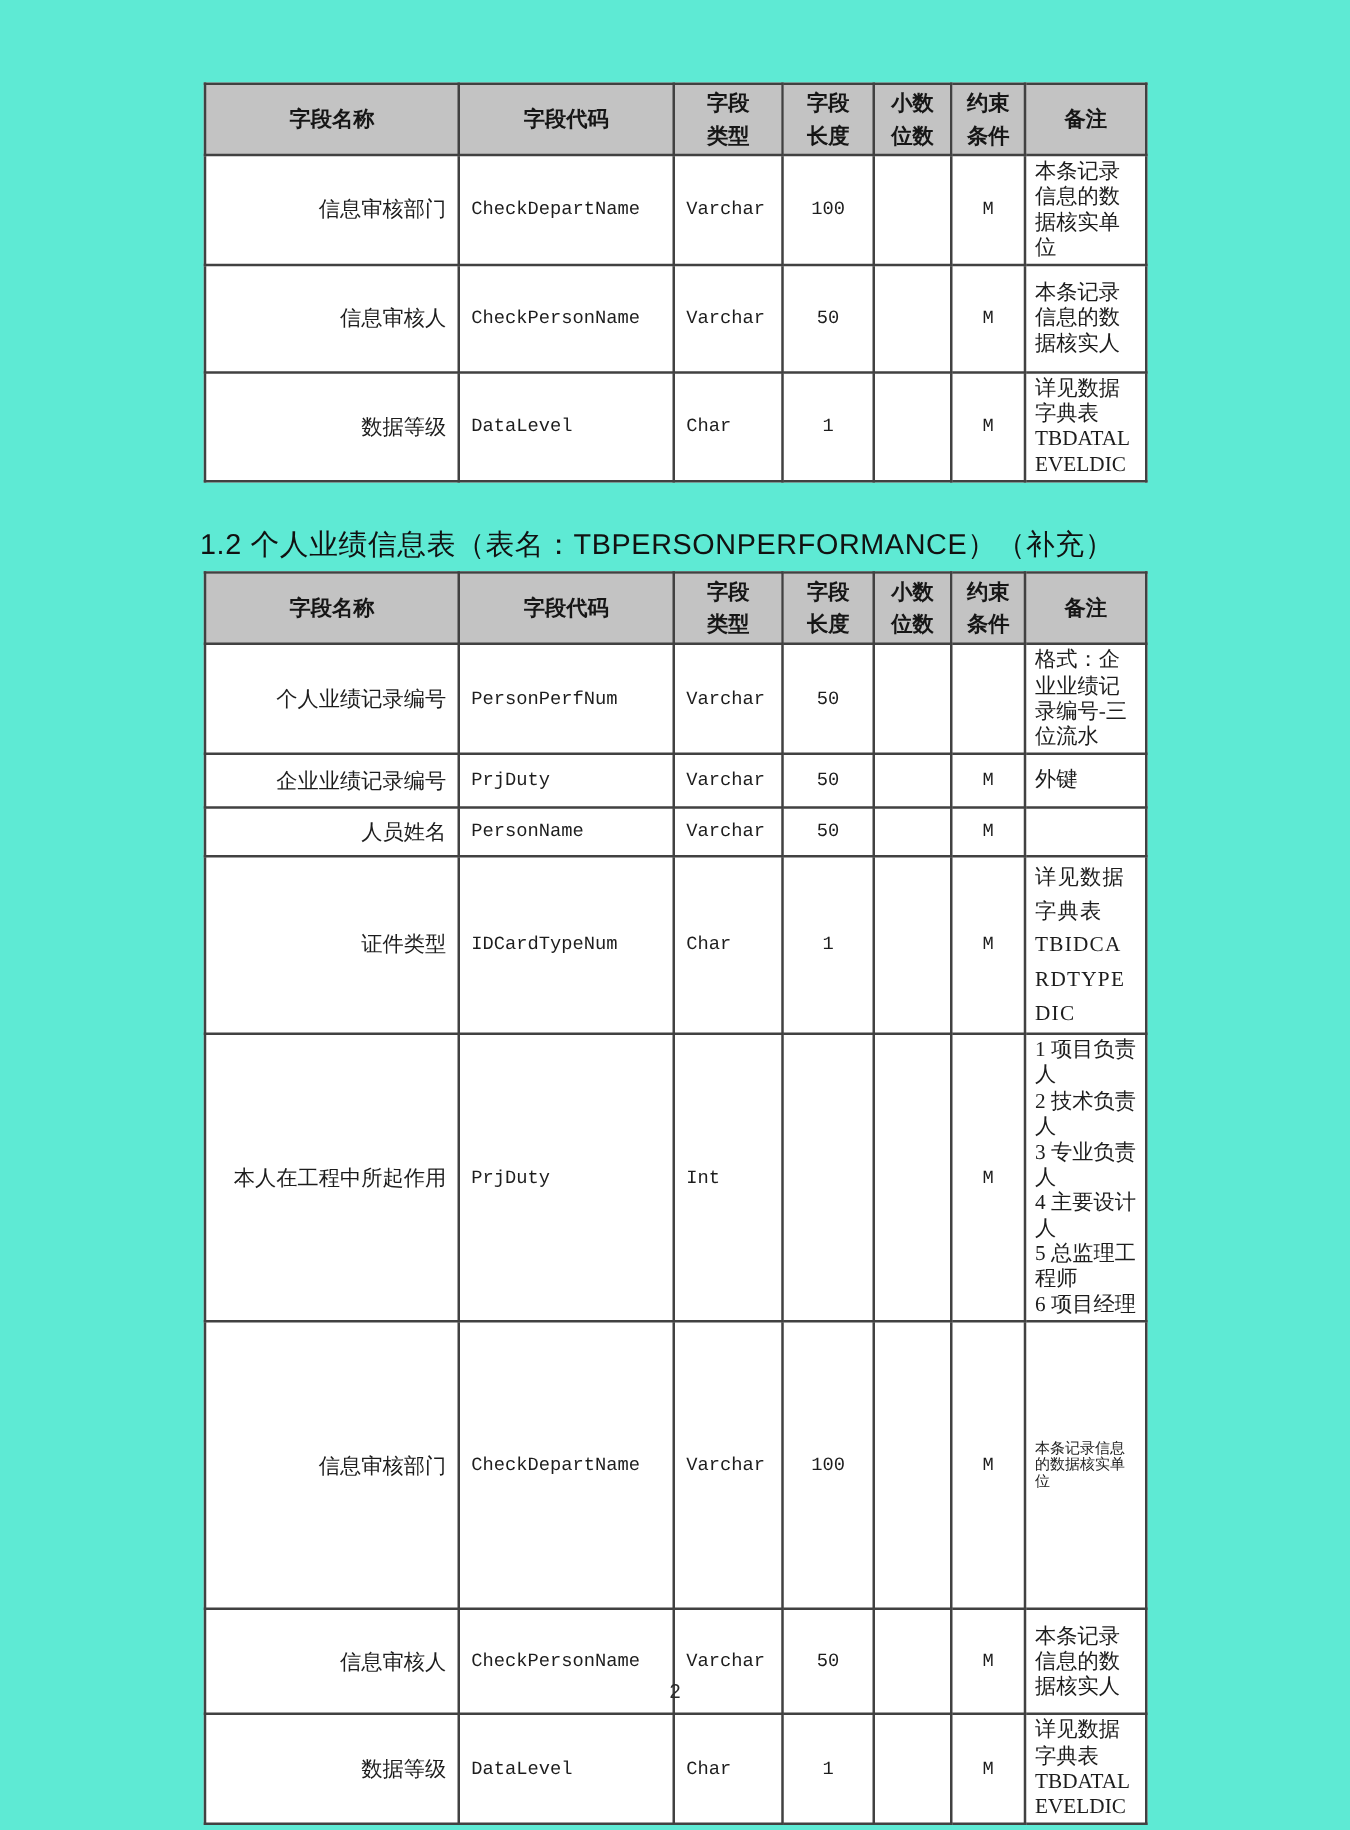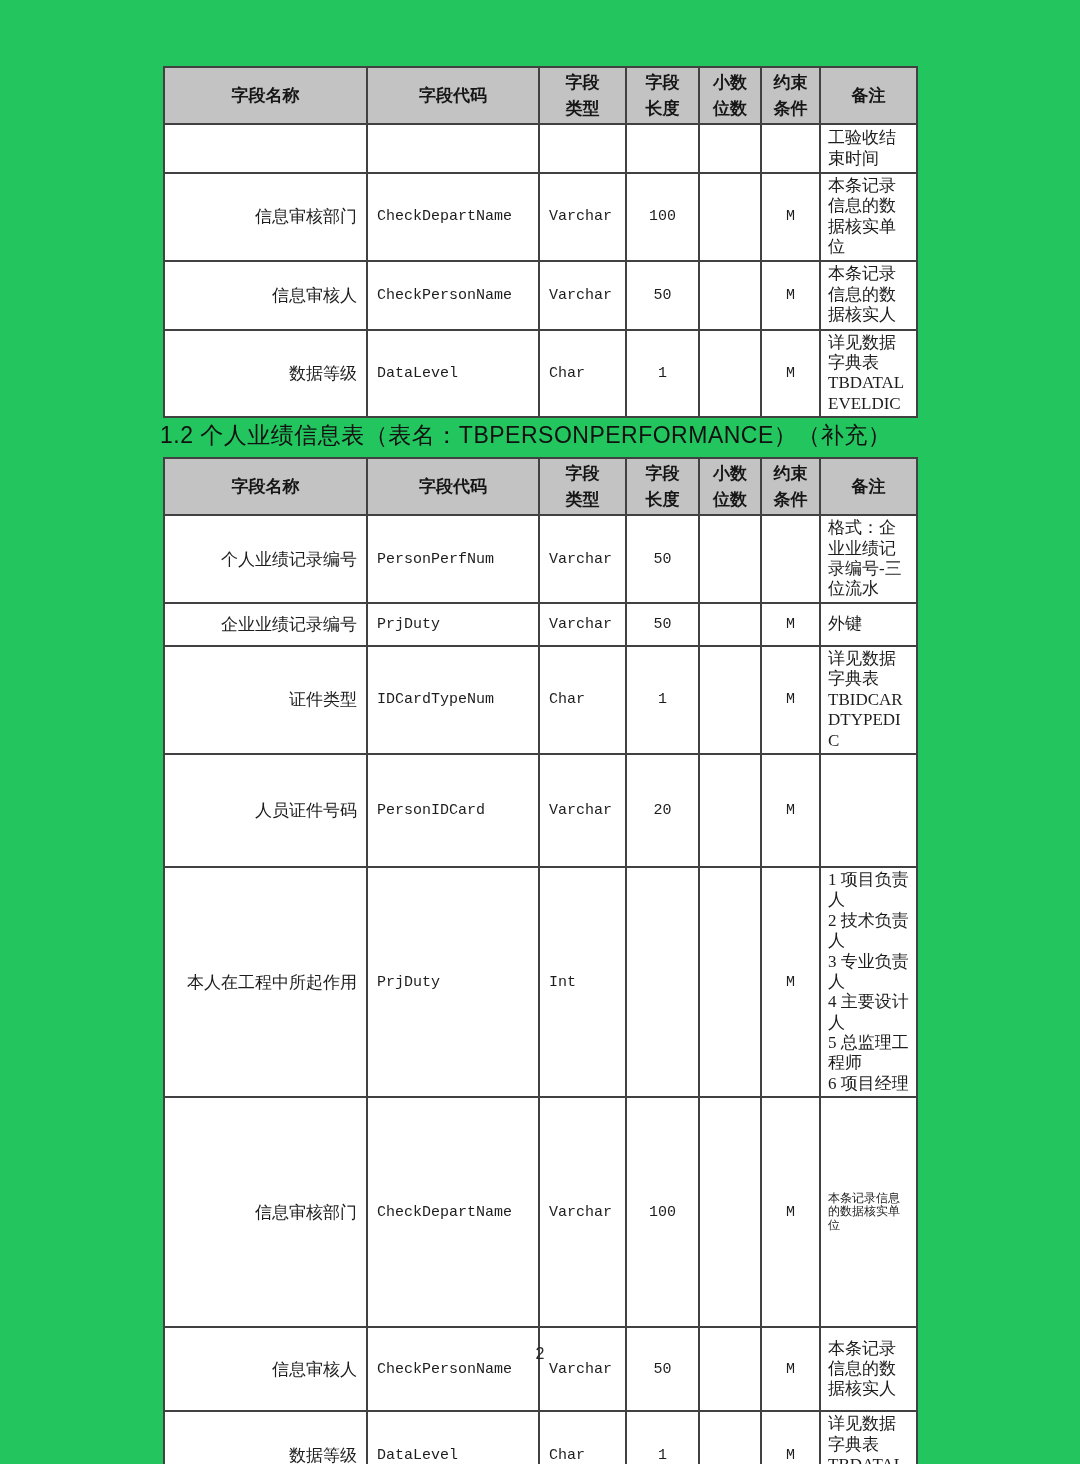--- a/index.html
+++ b/index.html
@@ -1,19 +1,19 @@
 <!DOCTYPE html>
 <html><head>
 <meta charset="utf-8">
 <style>
   html,body { margin:0; padding:0; }
   .page {
     position:relative;
     width:1080px; height:1464px;
-    background:#22c55e;
+    background:#5eead4;
     color:#1d1d1d;
     font-family:"Liberation Serif","DejaVu Serif",serif;
     overflow:hidden;
   }
   .spec-table {
     position:absolute; left:163px;
     width:753px;
     border-collapse:collapse;
     table-layout:fixed;
     background:#ffffff;
@@ -111,29 +111,20 @@
 长度</th>
         <th>小数
 位数</th>
         <th>约束
 条件</th>
         <th>备注</th>
       </tr>
     </thead>
     <tbody>
         <tr>
-    <td class="c-name"></td>
-    <td class="c-code"></td>
-    <td class="c-type"></td>
-    <td class="c-length"></td>
-    <td class="c-decimal"></td>
-    <td class="c-constraint"></td>
-    <td class="c-remark">工验收结束时间</td>
-  </tr>
-        <tr>
     <td class="c-name">信息审核部门</td>
     <td class="c-code">CheckDepartName</td>
     <td class="c-type">Varchar</td>
     <td class="c-length">100</td>
     <td class="c-decimal"></td>
     <td class="c-constraint">M</td>
     <td class="c-remark">本条记录信息的数据核实单位</td>
   </tr>
         <tr>
     <td class="c-name">信息审核人</td>
@@ -197,37 +188,37 @@
         <tr>
     <td class="c-name">企业业绩记录编号</td>
     <td class="c-code">PrjDuty</td>
     <td class="c-type">Varchar</td>
     <td class="c-length">50</td>
     <td class="c-decimal"></td>
     <td class="c-constraint">M</td>
     <td class="c-remark">外键</td>
   </tr>
         <tr>
+    <td class="c-name">人员姓名</td>
+    <td class="c-code">PersonName</td>
+    <td class="c-type">Varchar</td>
+    <td class="c-length">50</td>
+    <td class="c-decimal"></td>
+    <td class="c-constraint">M</td>
+    <td class="c-remark"></td>
+  </tr>
+        <tr>
     <td class="c-name">证件类型</td>
     <td class="c-code">IDCardTypeNum</td>
     <td class="c-type">Char</td>
     <td class="c-length">1</td>
     <td class="c-decimal"></td>
     <td class="c-constraint">M</td>
     <td class="c-remark">详见数据字典表
 TBIDCARDTYPEDIC</td>
-  </tr>
-        <tr>
-    <td class="c-name">人员证件号码</td>
-    <td class="c-code">PersonIDCard</td>
-    <td class="c-type">Varchar</td>
-    <td class="c-length">20</td>
-    <td class="c-decimal"></td>
-    <td class="c-constraint">M</td>
-    <td class="c-remark"></td>
   </tr>
         <tr>
     <td class="c-name">本人在工程中所起作用</td>
     <td class="c-code">PrjDuty</td>
     <td class="c-type">Int</td>
     <td class="c-length"></td>
     <td class="c-decimal"></td>
     <td class="c-constraint">M</td>
     <td class="c-remark">1 项目负责人
 2 技术负责人

